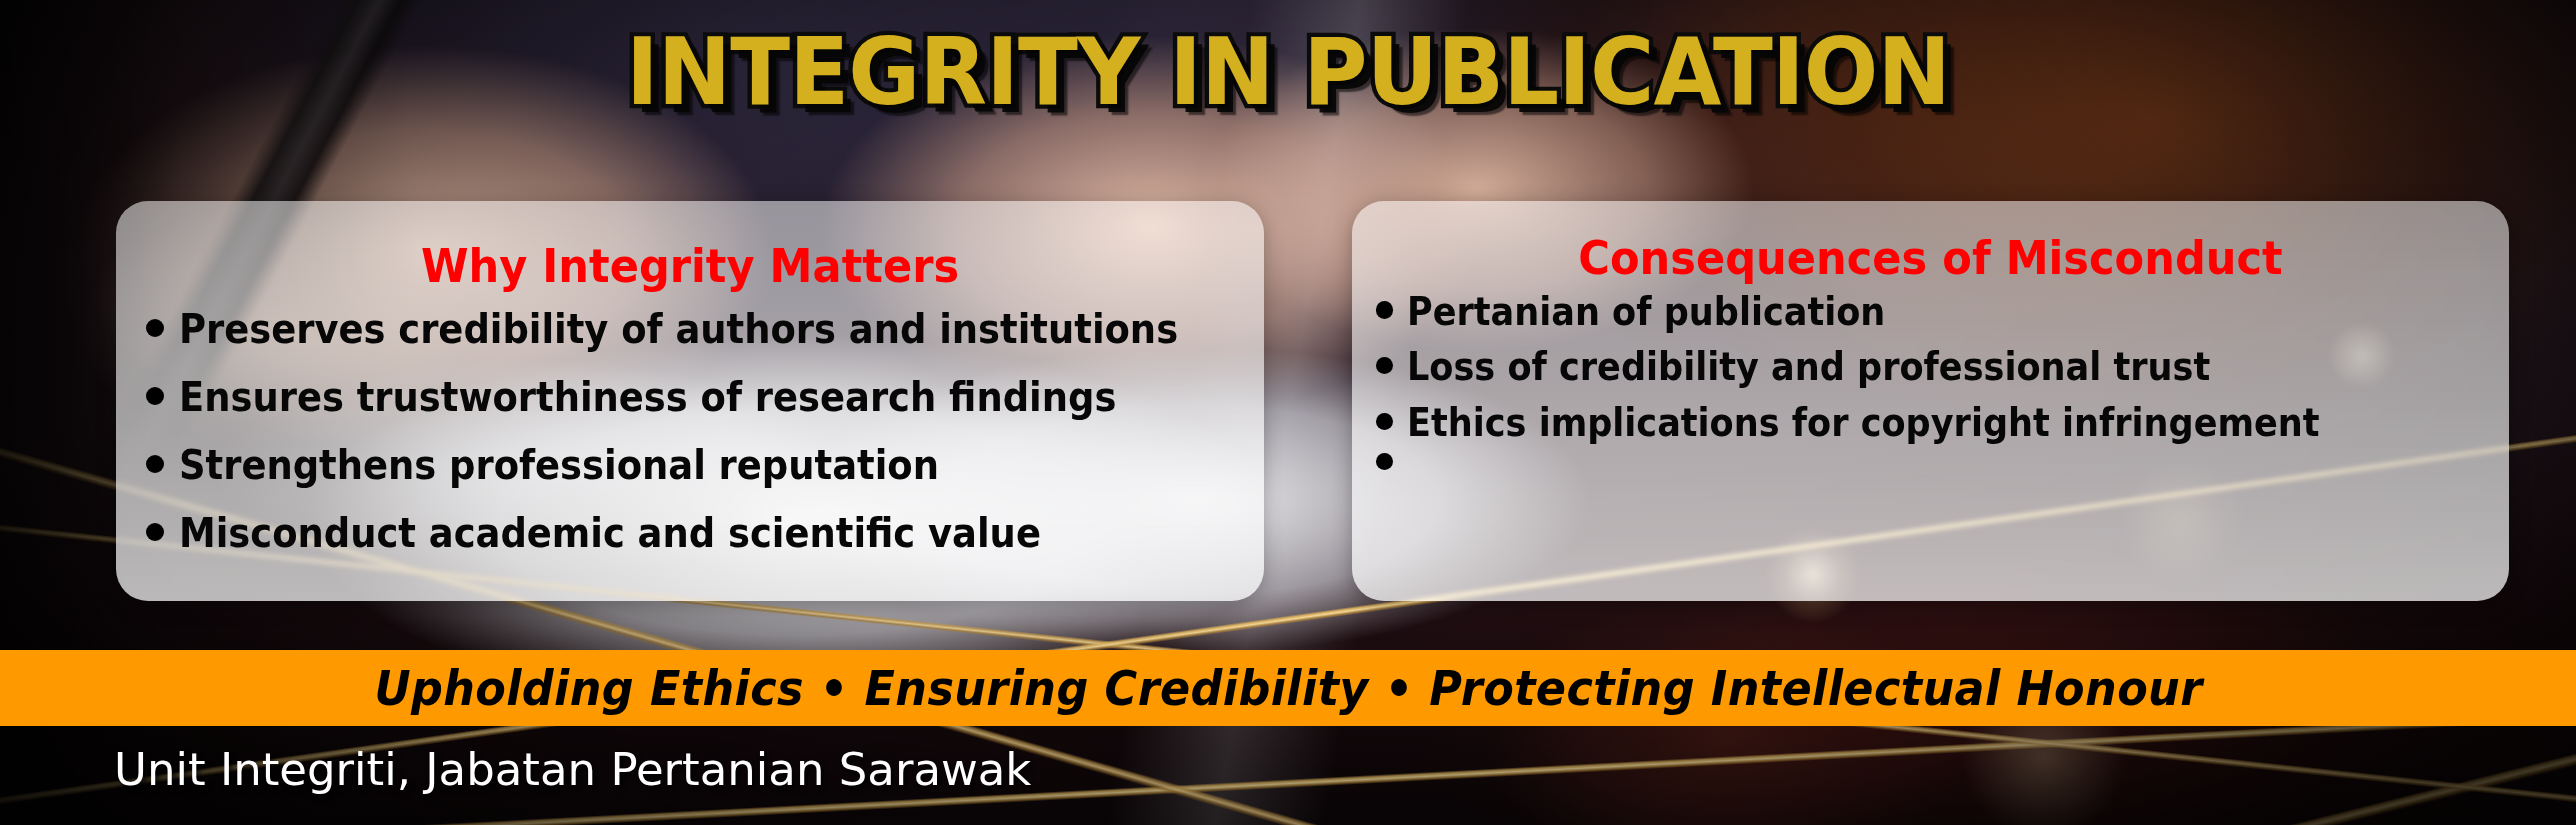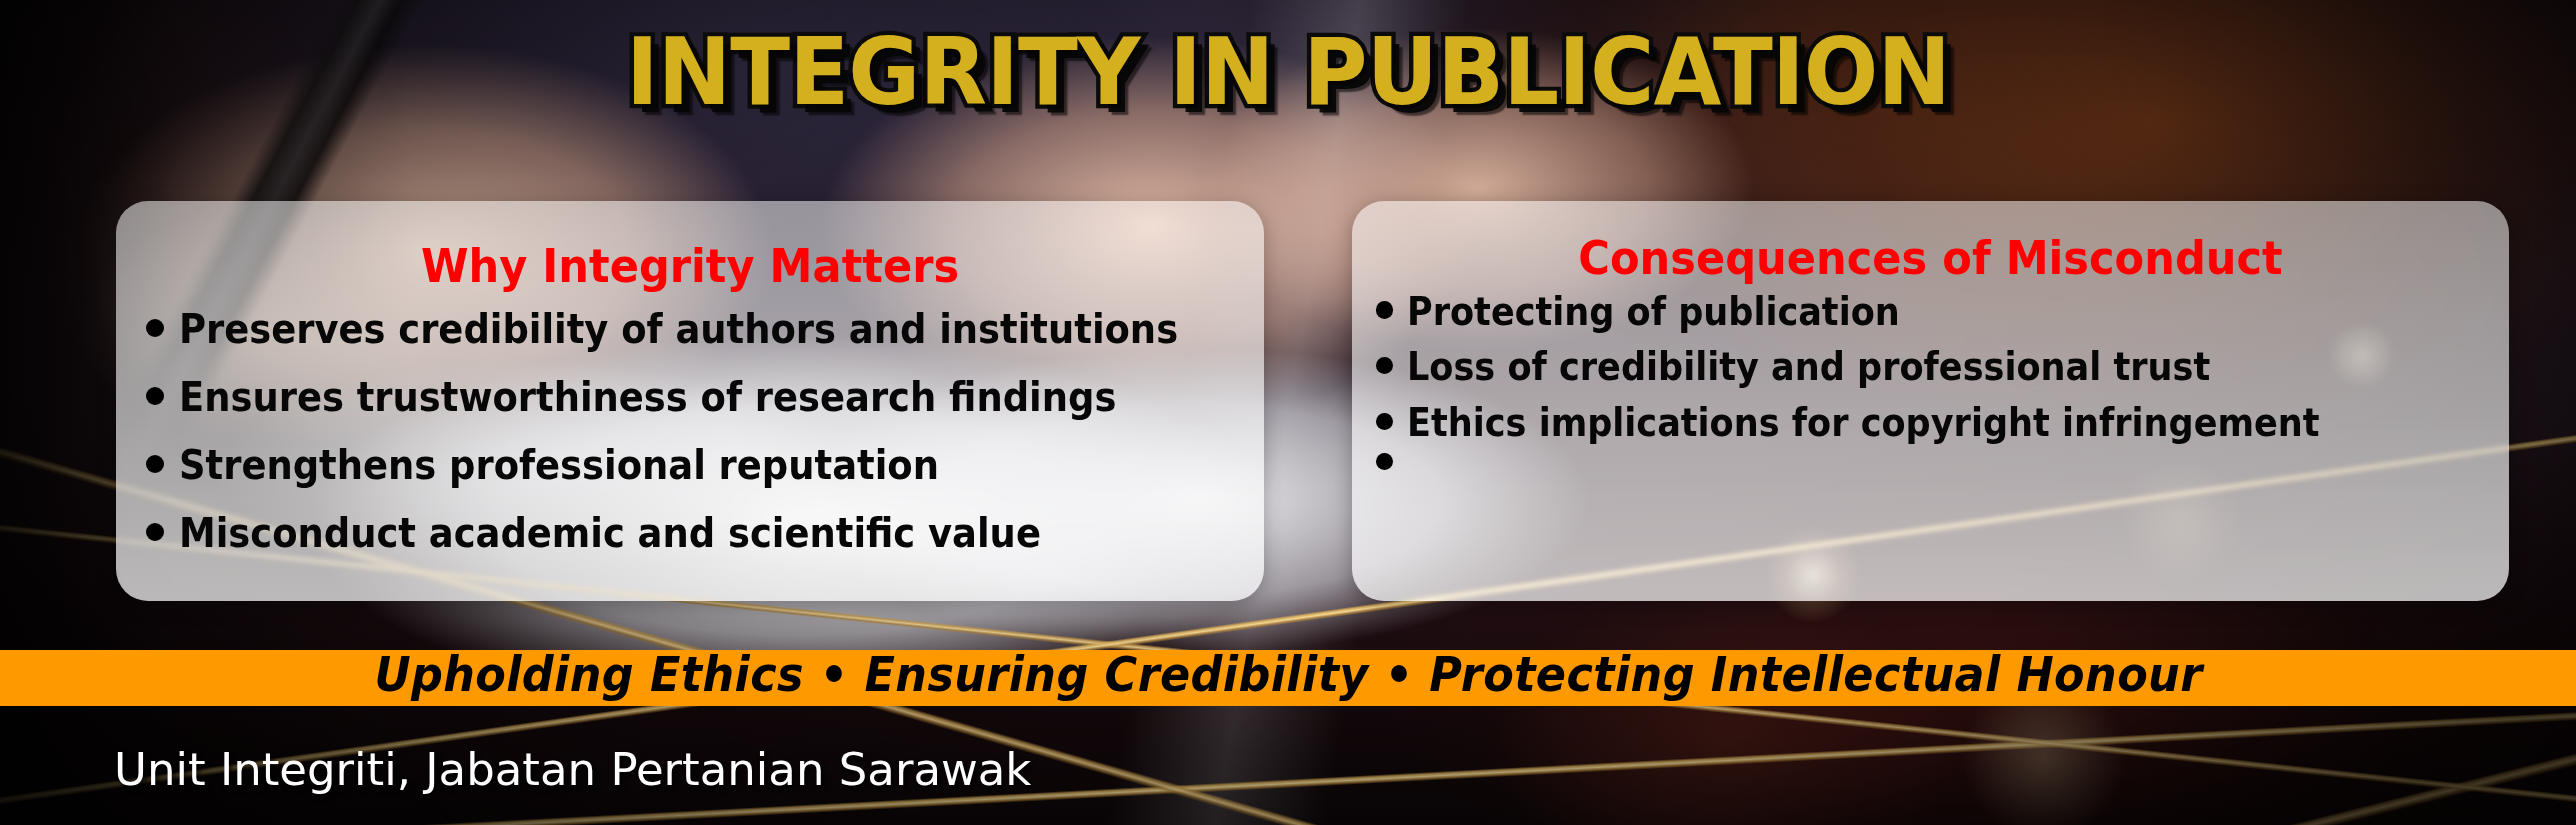--- a/index.html
+++ b/index.html
@@ -185,23 +185,24 @@
     top: -6px;
   }
   #card-right .bullet-dot { width: 17.4px; height: 17.4px; margin-right: 13.6px; }
 
   
   #tagline-bar {
     position: absolute;
     left: 0;
     top: 650px;
     width: 100%;
-    height: 56px;
+    height: 76px;
     background: #FF9900;
     display: flex;
+    align-items: center;
     justify-content: center;
   }
   #tagline-text {
     color: #000;
     font-weight: 700;
     font-style: italic;
     font-size: 48px;
     line-height: 1;
     letter-spacing: 0.4px;
     font-family: "Liberation Sans Narrow", "DejaVu Sans Condensed", "Liberation Sans", sans-serif;
@@ -260,21 +261,21 @@
         <span>Misconduct academic and scientific value</span>
       </li>
     </ul>
   </div>
 
   <div class="card" id="card-right">
     <div class="card-heading">Consequences of Misconduct</div>
     <ul class="bullet-list">
       <li class="bullet-item">
         <span class="bullet-dot"></span>
-        <span>Protecting of publication</span>
+        <span>Pertanian of publication</span>
       </li>
       <li class="bullet-item">
         <span class="bullet-dot"></span>
         <span>Loss of credibility and professional trust</span>
       </li>
       <li class="bullet-item">
         <span class="bullet-dot"></span>
         <span>Ethics implications for copyright infringement</span>
       </li>
       <li class="bullet-item">

